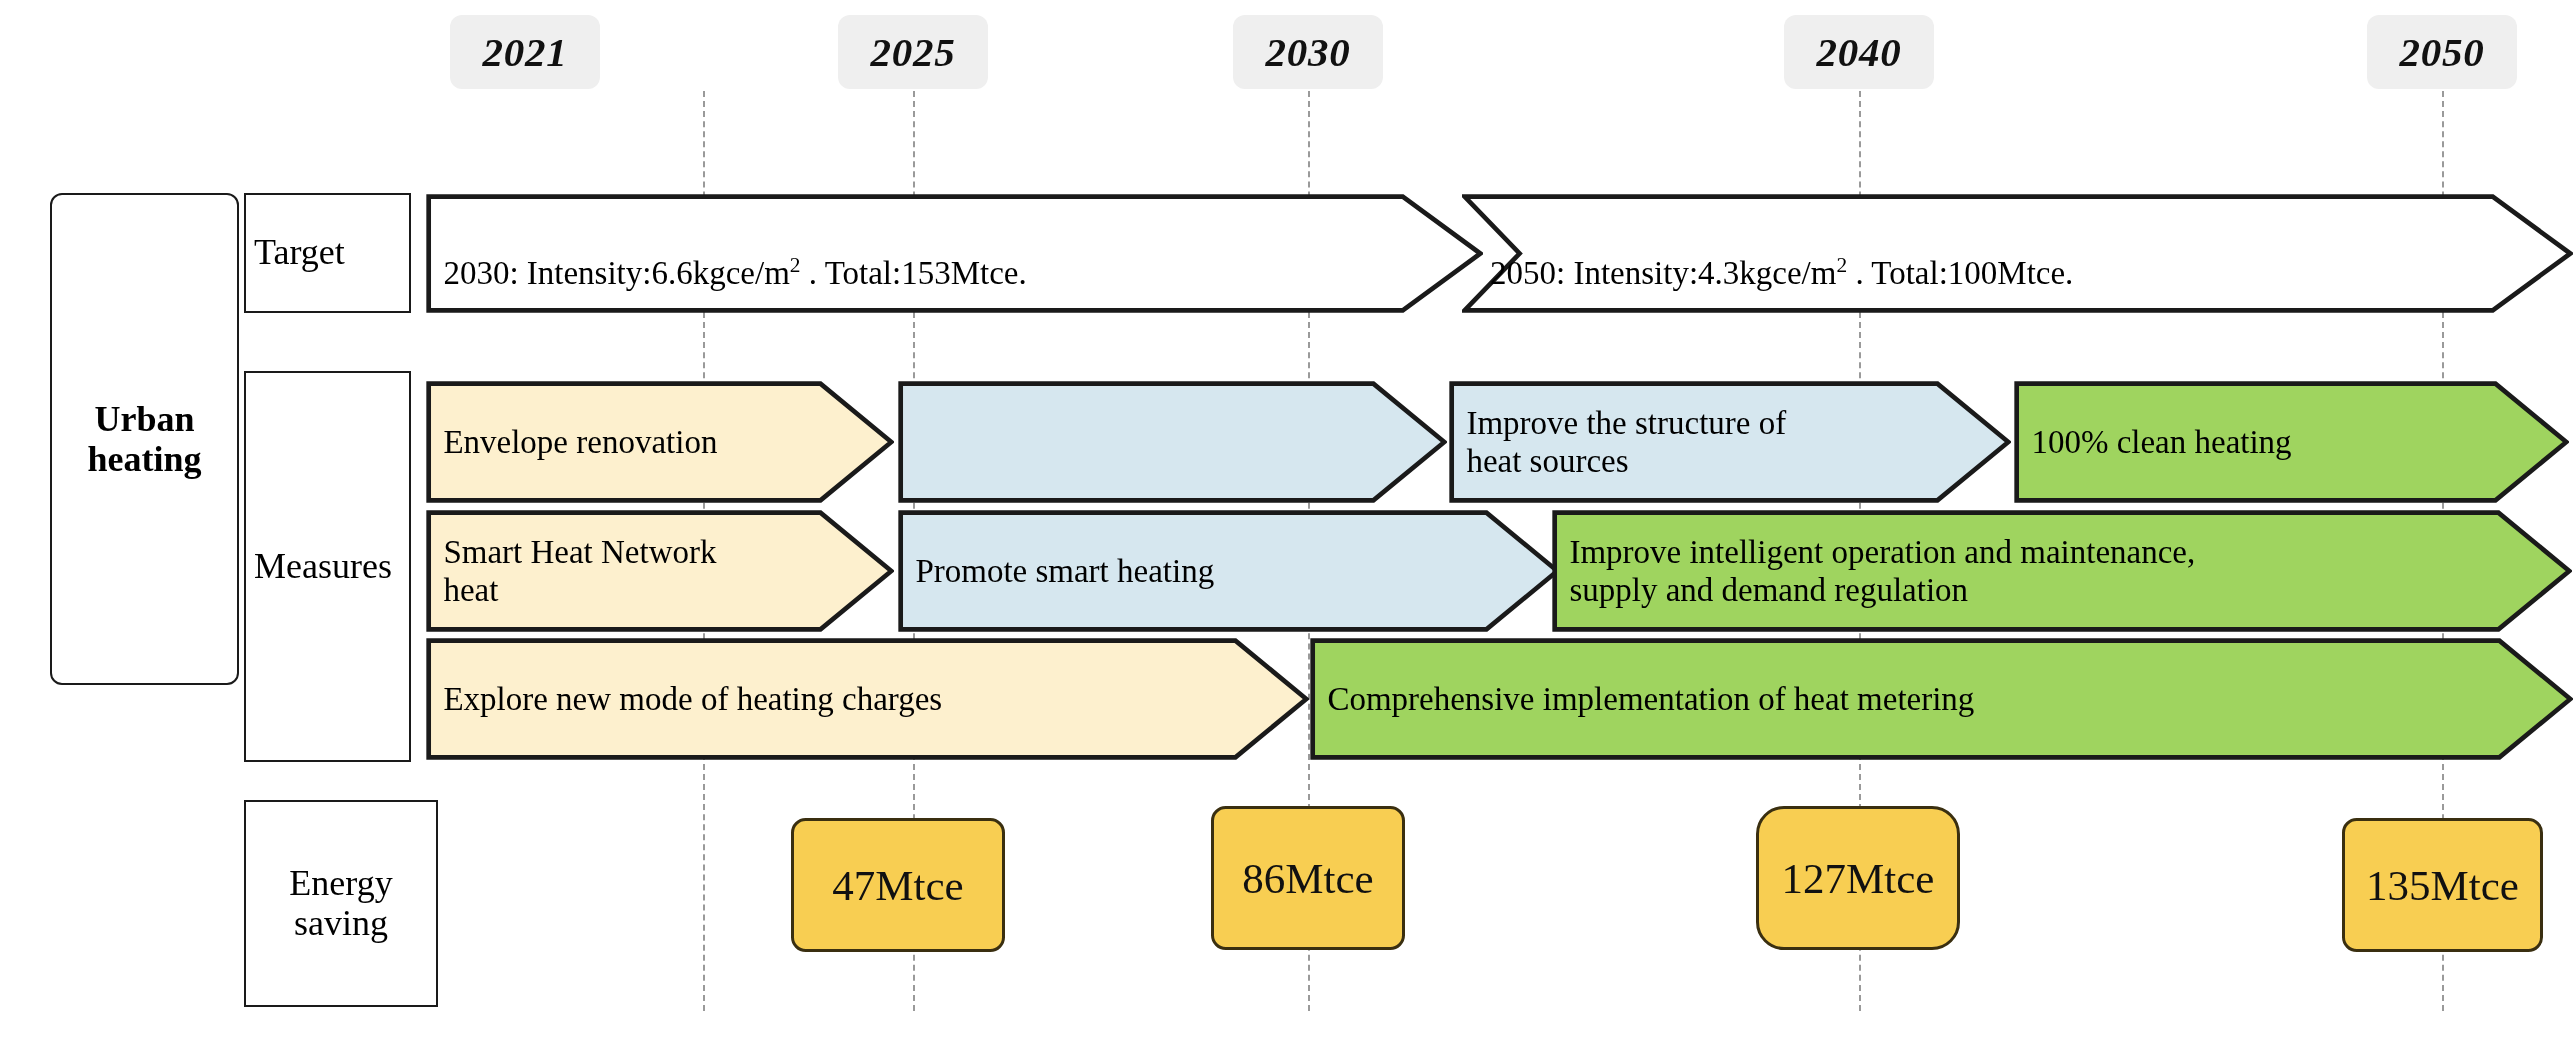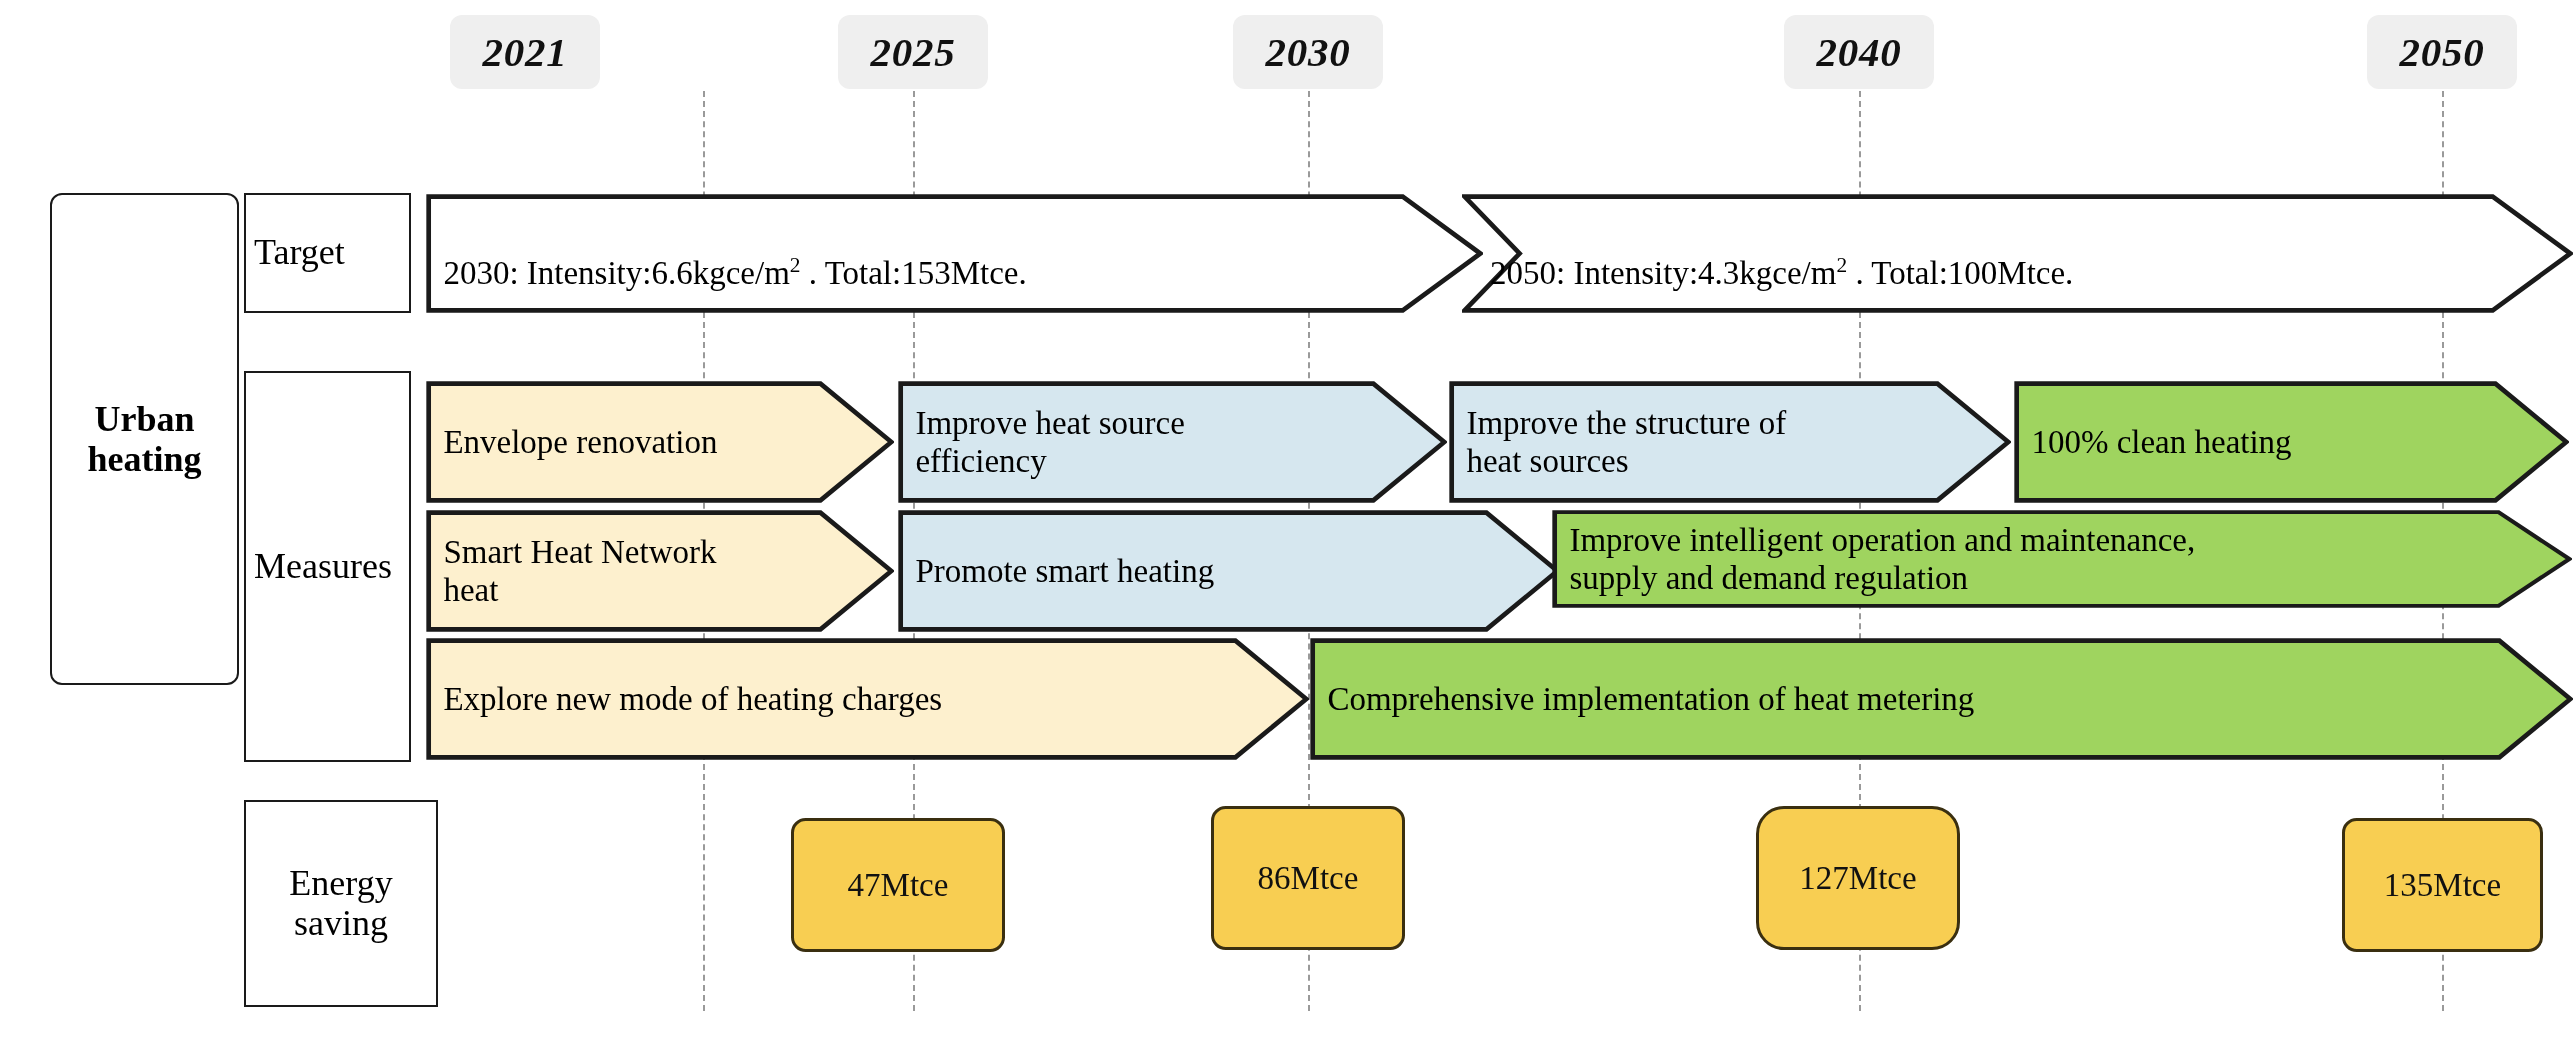--- a/index.html
+++ b/index.html
@@ -26,21 +26,21 @@
   
   .arrow{position:absolute;box-sizing:border-box;display:flex;align-items:center;}
   .arrow .svgwrap{position:absolute;inset:0;}
   .arrow .txt{position:relative;z-index:2;font-size:33px;line-height:1.16;
     padding-left:17.4px;padding-right:17.4px;white-space:pre-line;}
   .arrow.notch .txt{padding-left:28px;}
 
   
   .badge{position:absolute;background:#f8ce52;border:3.3px solid #3a2f10;
     border-radius:14.7px;display:flex;align-items:center;justify-content:center;
-    font-size:33px;color:#111;box-sizing:border-box;}
+    font-size:43px;color:#111;box-sizing:border-box;}
 </style>
 </head>
 <body>
 
 <div class="year-chip" style="left:450px;top:14.7px;width:150px;height:74px;">
   <span>2021</span>
 </div>
 <div class="year-chip" style="left:838px;top:14.7px;width:150px;height:74px;">
   <span>2025</span>
 </div>
@@ -104,22 +104,20 @@
   </div>
   <div class="txt">Envelope renovation</div>
 </div>
 
 <div class="arrow" style="left:898px;top:381px;width:549px;height:122px;">
   <div class="svgwrap">
     <svg width="100%" height="100%" viewBox="0 0 820 182" preserveAspectRatio="none">
       <polygon points="4,4 710,4 816,91 710,178 4,178" fill="#d6e7ef" stroke="#1a1a1a" stroke-width="7"></polygon>
     </svg>
   </div>
-  <div class="txt">Improve heat source
-efficiency</div>
 </div>
 
 <div class="arrow" style="left:1449px;top:381px;width:562px;height:122px;">
   <div class="svgwrap">
     <svg width="100%" height="100%" viewBox="0 0 840 182" preserveAspectRatio="none">
       <polygon points="4,4 730,4 836,91 730,178 4,178" fill="#d6e7ef" stroke="#1a1a1a" stroke-width="7"></polygon>
     </svg>
   </div>
   <div class="txt">Improve the structure of
 heat sources</div>
@@ -146,21 +144,21 @@
 
 <div class="arrow" style="left:898px;top:510px;width:662px;height:122px;">
   <div class="svgwrap">
     <svg width="100%" height="100%" viewBox="0 0 990 182" preserveAspectRatio="none">
       <polygon points="4,4 880,4 986,91 880,178 4,178" fill="#d6e7ef" stroke="#1a1a1a" stroke-width="7"></polygon>
     </svg>
   </div>
   <div class="txt">Promote smart heating</div>
 </div>
 
-<div class="arrow" style="left:1552px;top:510px;width:1020px;height:98px;">
+<div class="arrow" style="left:1552px;top:510px;width:1020px;height:122px;">
   <div class="svgwrap">
     <svg width="100%" height="100%" viewBox="0 0 1525 182" preserveAspectRatio="none">
       <polygon points="4,4 1415,4 1521,91 1415,178 4,178" fill="#9fd45f" stroke="#1a1a1a" stroke-width="7"></polygon>
     </svg>
   </div>
   <div class="txt">Improve intelligent operation and maintenance,
 supply and demand regulation</div>
 </div>
 
 <div class="arrow" style="left:426px;top:638px;width:883px;height:122px;">

